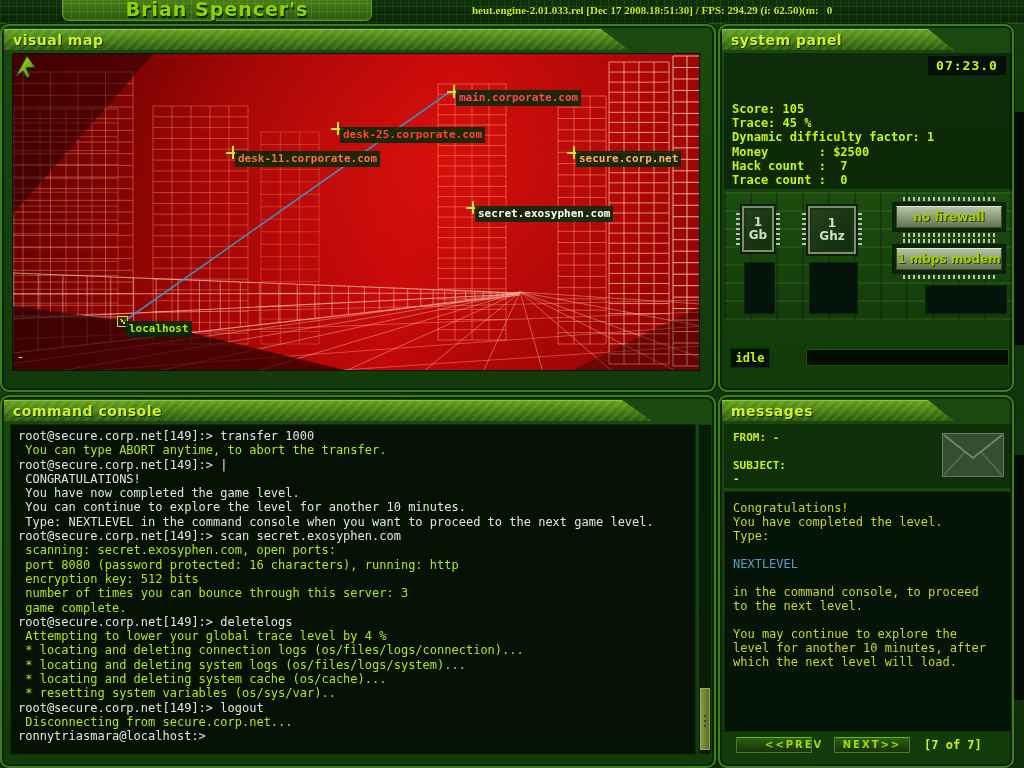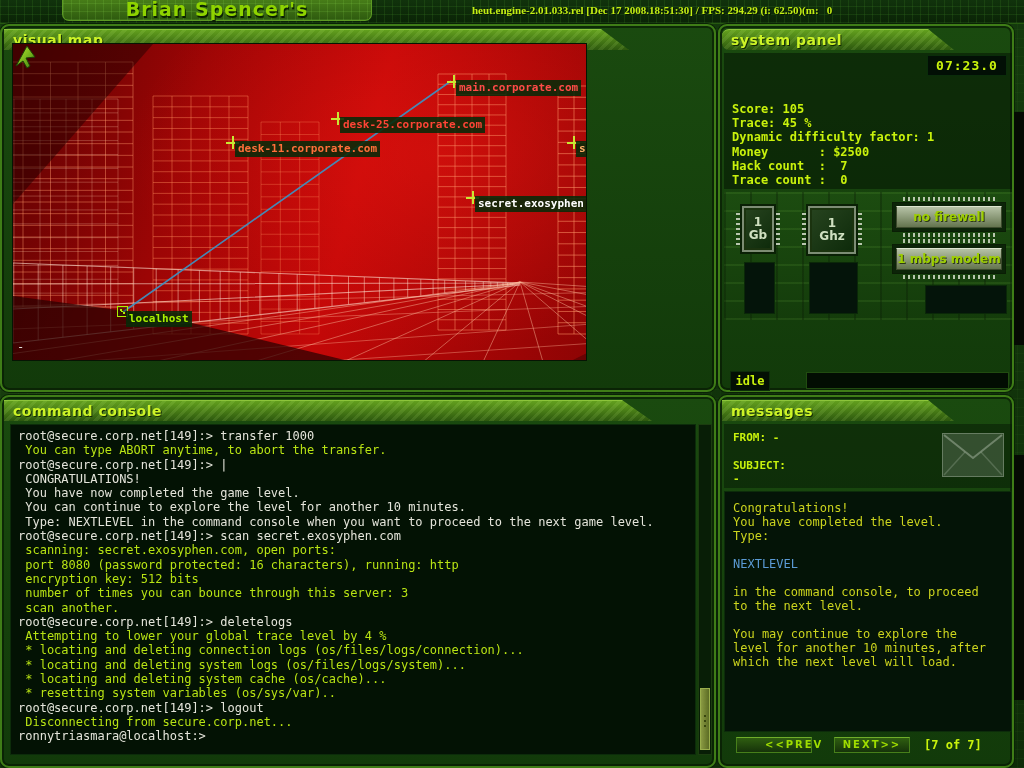--- a/index.html
+++ b/index.html
@@ -41,21 +41,21 @@
     background:
       repeating-linear-gradient(135deg, rgba(210,255,140,.10) 0 3px, transparent 3px 7px),
       linear-gradient(#63a01e,#2c570e);
     border-top:1px solid #8cc43a; }
   .phead .ptitle { position:absolute; left:9px; top:2px; font-family:"DejaVu Sans", sans-serif;
     font-weight:bold; font-size:14px; color:#cdf427; text-shadow:1px 1px 0 #122904; letter-spacing:.5px; }
 
   
   #visual-map-panel { left:0; top:24px; width:716px; height:368px; }
   #visual-map-panel .phead { clip-path:polygon(0 0, 597px 0, 625px 100%, 0 100%);padding-left:9px; }
-  #map-viewport { position:absolute; left:10px; top:17px; width:575px; height:318px;
+  #map-viewport { position:absolute; left:10px; top:27px; width:688px; height:318px;
     background:
       radial-gradient(420px 260px at 430px 110px, rgba(255,30,20,.35), transparent 75%),
       linear-gradient(105deg, #5e0202 0%, #9c0505 30%, #c30808 58%, #8e0404 100%);
     border:1px solid #051503; overflow:hidden; }
   #map-viewport svg { position:absolute; left:0; top:0; }
   .map-node { position:absolute; }
   .map-node .marker { position:absolute; left:0; top:0; }
   .marker.cross { width:13px; height:13px; }
   .marker.cross::before { content:""; position:absolute; left:6px; top:0; width:1.6px; height:13px; background:#c8e832; }
   .marker.cross::after  { content:""; position:absolute; top:6px; left:0; height:1.6px; width:13px; background:#c8e832; }
@@ -78,21 +78,21 @@
   .cline.info { color:#b9e414; }
   #console-scrollbar { position:absolute; left:696px; top:27px; width:14px; height:331px;
     background:#081e06; border:1px solid #1b3c0f; }
   #console-scroll-thumb { position:absolute; left:1px; right:1px; bottom:4px; height:62px;
     background:linear-gradient(90deg,#8a9a42,#5c6c24); border:1px solid #9aae4c; }
   #console-scroll-thumb::before { content:""; position:absolute; left:3px; right:3px; top:24px; height:14px;
     background:repeating-linear-gradient(0deg,#39470f 0 2px, transparent 2px 5px); }
 
   
   #system-panel { left:718px; top:24px; width:296px; height:368px; }
-  #system-panel .phead { clip-path:polygon(0 0, 206px 0, 232px 100%, 0 100%);border-radius:7px; }
+  #system-panel .phead { clip-path:polygon(0 0, 206px 0, 232px 100%, 0 100%); }
   #sys-info { position:absolute; left:4px; top:27px; width:288px; height:136px;
     background:rgba(2,16,2,.5); }
   #sys-stats { position:absolute; left:8px; top:7px; color:#c9f20c; font-size:12px;
     font-weight:bold; line-height:14.1px; white-space:pre; }
   #sys-timer { position:absolute; right:5px; top:2px; width:80px; height:21px;
     background:#020f05; border:1px solid #0a2c0a; color:#c9f20c; font-size:13px; font-weight:bold;
     text-align:center; line-height:20px; letter-spacing:1px; }
   #sys-board { position:absolute; left:4px; top:166px; width:288px; height:128px;
     background:
       repeating-linear-gradient(90deg, rgba(10,30,5,.35) 0 2px, transparent 2px 26px),
@@ -114,21 +114,21 @@
   .widget .wface { width:100%; height:100%; background:linear-gradient(#b6c2a6,#64744e);
     border:1px solid #3c4a2c; border-top-color:#dde6d0; text-align:center;
     font-family:"DejaVu Sans", sans-serif; font-weight:bold; font-size:12px; line-height:21px;
     color:#9ecf00; text-shadow:1px 1px 0 #2c3a14; }
   #widget-firewall { left:168px; top:10px; width:114px; }
   #widget-modem { left:168px; top:52px; width:114px; }
   .slot { position:absolute; background:#04140a; border:1px solid #0a2808; }
   #slot-a { left:20px; top:70px; width:31px; height:52px; }
   #slot-b { left:85px; top:70px; width:49px; height:52px; }
   #slot-c { left:201px; top:93px; width:82px; height:29px; }
-  #sys-status-row { position:absolute; left:0; top:320px; width:296px; height:26px;margin-top:23px; }
+  #sys-status-row { position:absolute; left:0; top:320px; width:296px; height:26px; }
   #status-label { position:absolute; left:10px; top:2px; width:40px; height:20px;
     background:#031004; border:1px solid #0c2c0a; color:#c9f20c; font-size:12px; font-weight:bold;
     text-align:center; line-height:18px; }
   #status-progress { position:absolute; left:86px; top:3px; width:203px; height:17px;
     background:#020d02; border:1px solid #214c10; }
 
   
   #messages-panel { left:718px; top:395px; width:296px; height:373px; }
   #messages-panel .phead { clip-path:polygon(0 0, 206px 0, 232px 100%, 0 100%); }
   #msg-meta { position:absolute; left:4px; top:27px; width:288px; height:64px;
@@ -256,21 +256,21 @@
       <div class="cline prompt">root@secure.corp.net[149]:&gt; scan secret.exosyphen.com</div>
 
       <div class="cline info"> scanning: secret.exosyphen.com, open ports:</div>
 
       <div class="cline info"> port 8080 (password protected: 16 characters), running: http</div>
 
       <div class="cline info"> encryption key: 512 bits</div>
 
       <div class="cline info"> number of times you can bounce through this server: 3</div>
 
-      <div class="cline info"> scan another.</div>
+      <div class="cline info"> game complete.</div>
 
       <div class="cline prompt">root@secure.corp.net[149]:&gt; deletelogs</div>
 
       <div class="cline info"> Attempting to lower your global trace level by 4 %</div>
 
       <div class="cline info"> * locating and deleting connection logs (os/files/logs/connection)...</div>
 
       <div class="cline info"> * locating and deleting system logs (os/files/logs/system)...</div>
 
       <div class="cline info"> * locating and deleting system cache (os/cache)...</div>

